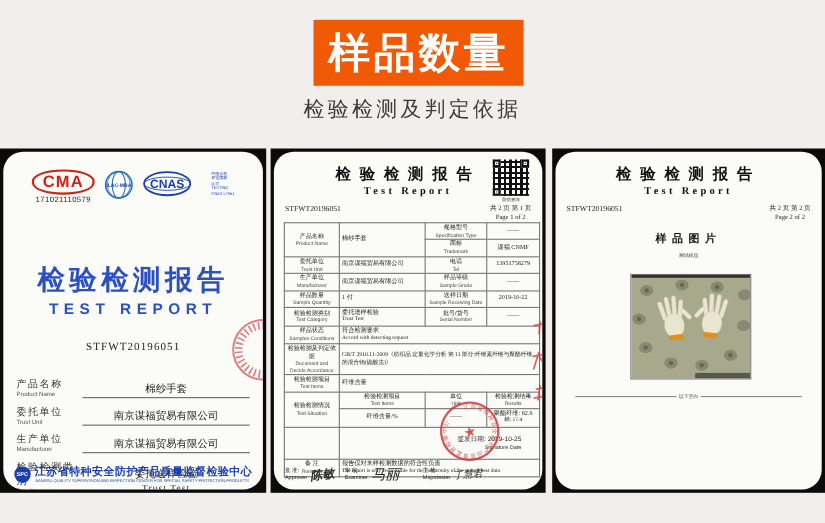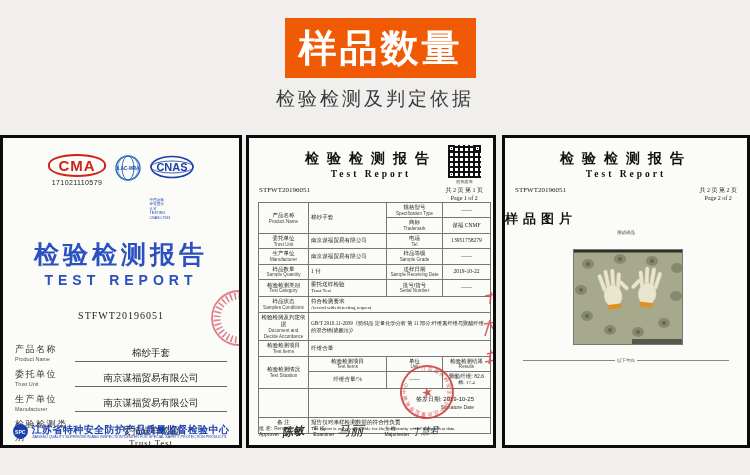--- a/index.html
+++ b/index.html
@@ -9,30 +9,30 @@
   
   .banner{position:absolute;left:285px;top:18px;width:191px;height:60px;background:#f15a05;
           color:#fff;font-size:38px;font-weight:bold;letter-spacing:3px;
           display:flex;align-items:center;justify-content:center;}
   .subtitle{position:absolute;top:86px;left:0;width:100%;text-align:center;
             font-size:19px;color:#3a3a3a;letter-spacing:3px;}
 
   
   .panel{position:absolute;top:135px;height:313px;background:#0b0b0b;padding:3px;box-sizing:border-box;}
   .p1{left:0;width:242px;} .p2{left:246px;width:250px;} .p3{left:502px;width:248px;}
-  .paper{width:100%;height:100%;background:#fbfbf8;position:relative;overflow:hidden;}
+  .paper{width:100%;height:100%;background:#fbfbf8;position:relative;overflow:hidden;border-radius:18px;}
 
   
   .logos{position:absolute;top:16px;left:0;width:100%;display:flex;justify-content:center;
          align-items:flex-start;gap:7px;}
   .cma-box{text-align:center;}
   .cma-oval{border:2.5px solid #cf2218;border-radius:50%/46%;color:#cf2218;font-weight:bold;
             font-size:15px;line-height:19px;padding:0 8px;letter-spacing:1px;}
   .cma-num{font-size:7px;color:#222;margin-top:2px;letter-spacing:.4px;}
-  .cnas-wrap{display:flex;gap:18px;flex-direction:column;}
+  .cnas-wrap{display:flex;align-items:center;gap:18px;}
   .cnas-side{white-space:pre-line;font-size:3.6px;line-height:1.25;color:#1a3fae;text-align:left;}
   .p1-title{position:absolute;top:100px;width:100%;text-align:center;color:#2b50c0;font-size:25px;
             font-weight:bold;letter-spacing:4px;font-family:"Liberation Serif",serif;}
   .p1-title-en{position:absolute;top:134px;width:100%;text-align:center;color:#2b50c0;
                font-size:14px;font-weight:bold;letter-spacing:5px;}
   .p1-no{position:absolute;top:172px;width:100%;text-align:center;color:#222;font-size:10px;
          letter-spacing:1px;font-family:"Liberation Serif",serif;}
   .p1-fields{position:absolute;top:205px;left:12px;right:12px;}
   .fieldrow{display:flex;margin-bottom:6px;align-items:flex-end;}
   .flabel{width:60px;}
@@ -82,21 +82,21 @@
   .p2-stamp{position:absolute;left:148px;top:224px;width:60px;height:60px;pointer-events:none;}
   .p2-marks{position:absolute;right:-4px;top:152px;width:16px;height:92px;}
   .p2-footer{position:absolute;bottom:5px;left:10px;right:6px;display:flex;align-items:center;gap:3px;}
   .sig-lab{font-size:5px;line-height:1.25;color:#222;}
   .sig{font-family:"Liberation Serif",serif;font-style:italic;color:#2a2a2a;white-space:nowrap;}
   .sig-chen{font-size:11px;font-weight:bold;transform:rotate(-7deg);margin-right:6px;}
   .sig-ma{font-size:13px;margin-right:18px;}
   .sig-ding{font-size:9px;transform:rotate(-4deg);}
 
   
-  .p3-section{position:absolute;top:72px;width:100%;font-size:13px;font-weight:bold;
+  .p3-section{position:absolute;top:72px;width:100%;text-align:center;font-size:10px;font-weight:bold;
               letter-spacing:5px;color:#111;font-family:"Liberation Serif",serif;}
   .p3-caption{position:absolute;top:92px;width:100%;text-align:center;font-size:4.5px;color:#333;}
   .photo{position:absolute;top:112px;left:69px;width:108px;height:94px;outline:1px solid #777;}
   .blanknote{position:absolute;top:220px;left:18px;right:18px;display:flex;align-items:center;gap:2px;}
   .blanknote .line{flex:1;height:1px;background:#8a8a8a;}
   .blanknote .txt{font-size:4.5px;color:#444;flex:0 0 auto;}
 </style>
 </head>
 <body>
 

